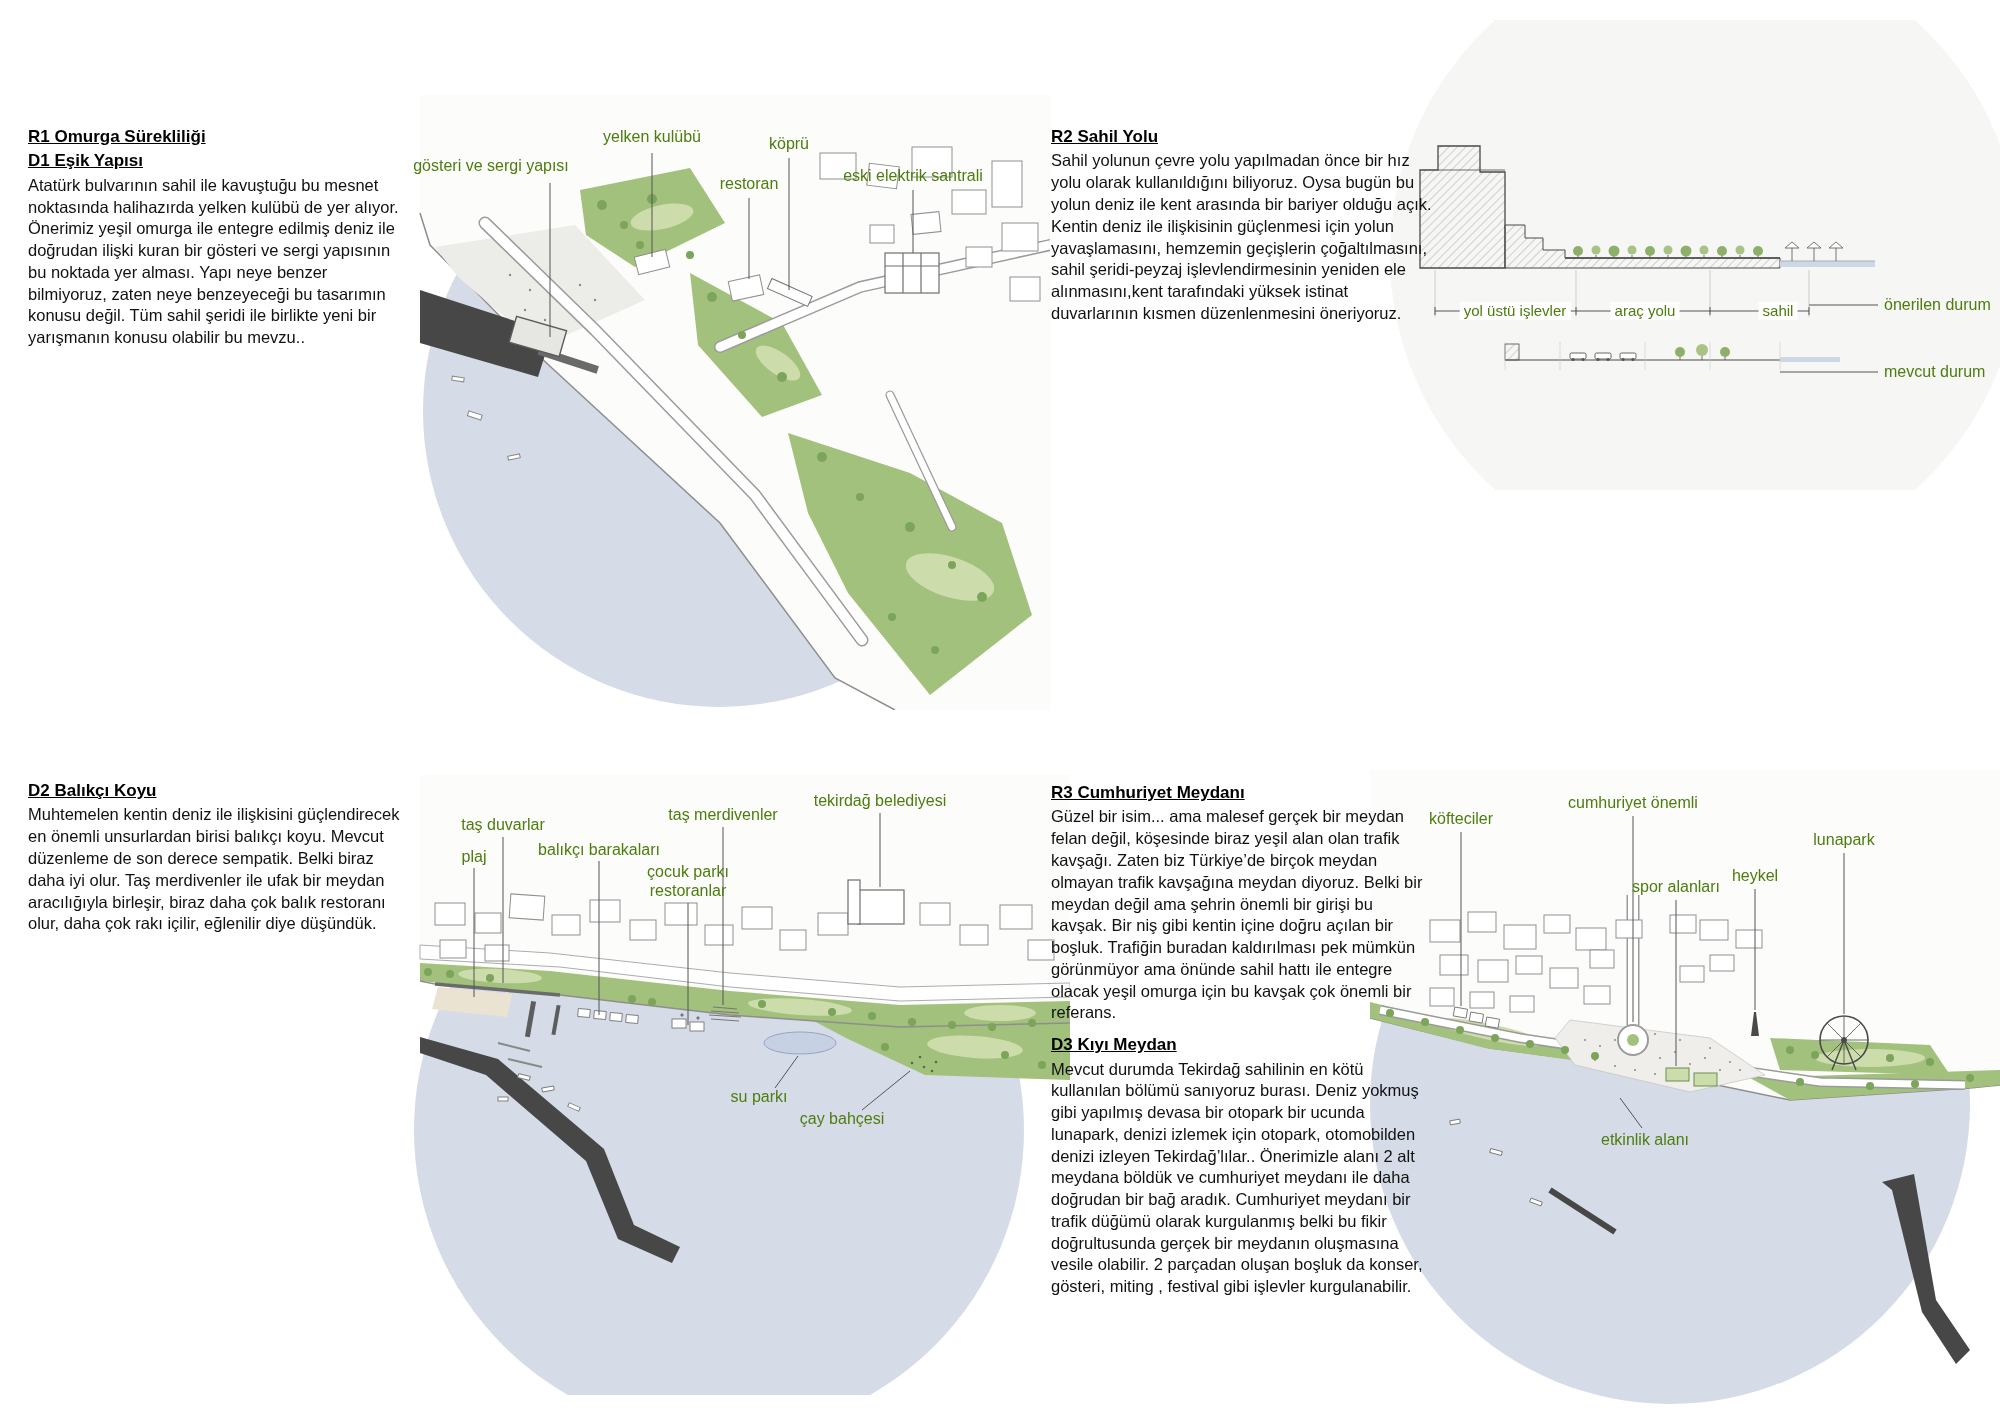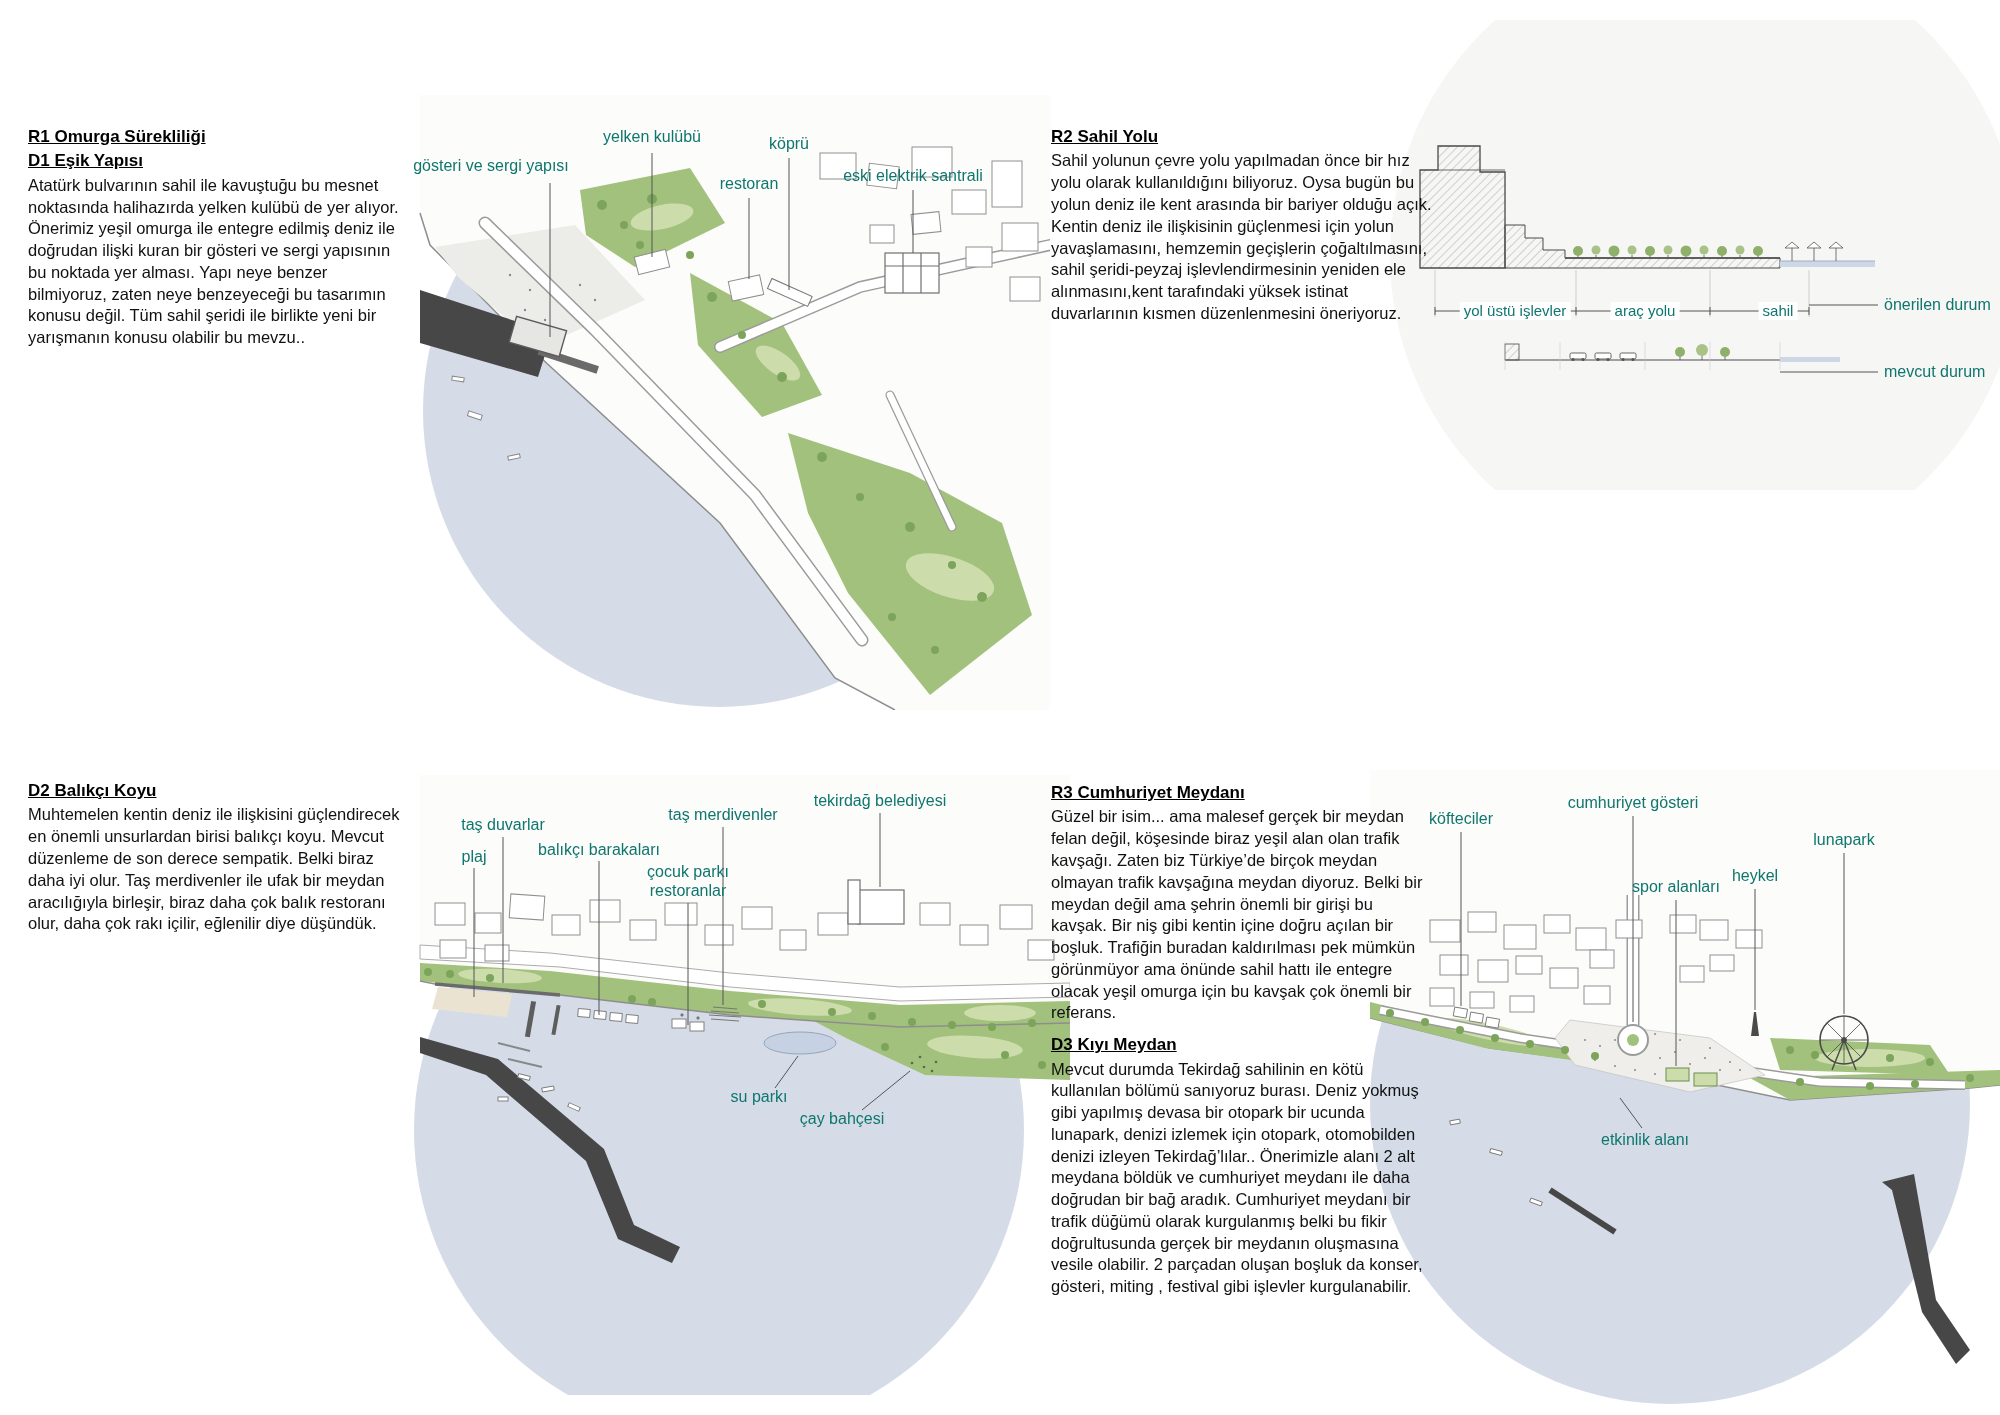--- a/index.html
+++ b/index.html
@@ -2,21 +2,21 @@
 <html><head>
 <meta charset="utf-8">
 <style>
   html,body{margin:0;padding:0;background:#ffffff;}
   body{font-family:"Liberation Sans",sans-serif;}
   .board{position:relative;width:2000px;height:1415px;background:#ffffff;overflow:hidden;}
   .illus{position:absolute;}
   .textblock{position:absolute;width:382px;color:#111;font-size:16.5px;line-height:1.32;}
   .textblock h3{font-size:17px;font-weight:bold;margin:0 0 2px 0;color:#000;text-decoration:underline;}
   .textblock p{margin:0 0 10px 0;}
-  .anno{position:absolute;transform:translateX(-50%);font-size:16px;color:#0f766e;white-space:nowrap;text-align:center;line-height:1.18;}
+  .anno{position:absolute;transform:translateX(-50%);font-size:16px;color:#4d7c0f;white-space:nowrap;text-align:center;line-height:1.18;}
   .anno.plain{transform:none;text-align:left;}
   .anno.small{font-size:15px;background:#ffffff;padding:0 4px;text-align:center;}
 </style>
 </head>
 <body>
 
 <div class="board">
 
   <svg class="illus" style="left:390px;top:95px" width="660" height="615" viewBox="0 0 660 615">
     <circle cx="329" cy="316" r="296" fill="#d5dce8"></circle>
@@ -466,19 +466,19 @@
   <div class="anno" style="left:688px;top:863px">
     <span>çocuk parkı</span><br>
     <span>restoranlar</span>
   </div>
   <div class="anno" style="left:723px;top:806px">taş merdivenler</div>
   <div class="anno" style="left:880px;top:792px">tekirdağ belediyesi</div>
   <div class="anno" style="left:759px;top:1088px">su parkı</div>
   <div class="anno" style="left:842px;top:1110px">çay bahçesi</div>
 
   <div class="anno" style="left:1461px;top:810px">köfteciler</div>
-  <div class="anno" style="left:1633px;top:794px">cumhuriyet gösteri</div>
+  <div class="anno" style="left:1633px;top:794px">cumhuriyet önemli</div>
   <div class="anno" style="left:1676px;top:878px">spor alanları</div>
   <div class="anno" style="left:1755px;top:867px">heykel</div>
   <div class="anno" style="left:1844px;top:831px">lunapark</div>
   <div class="anno" style="left:1645px;top:1131px">etkinlik alanı</div>
 
 </div>
 
 </body></html>

